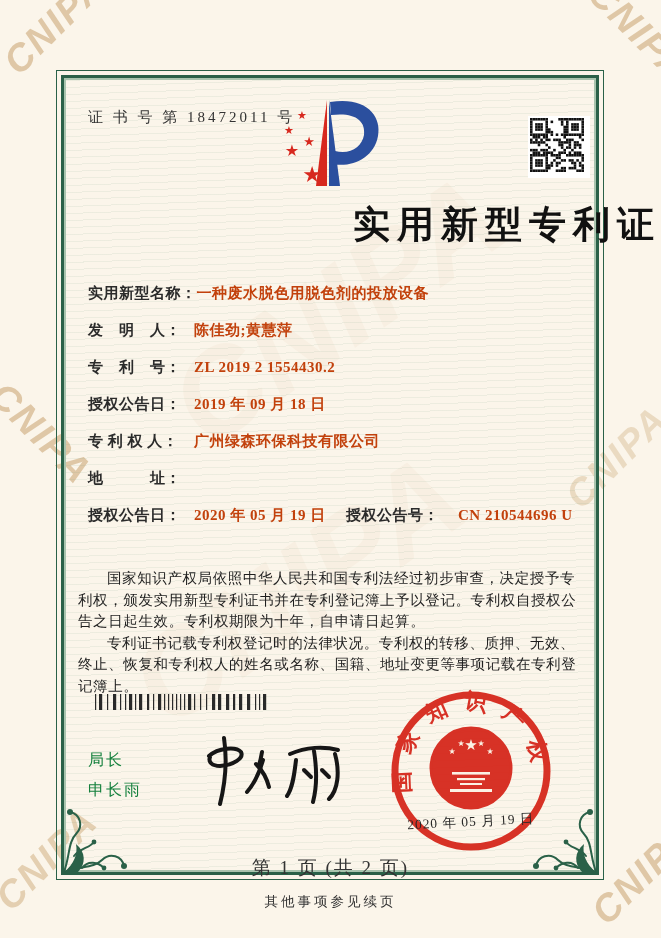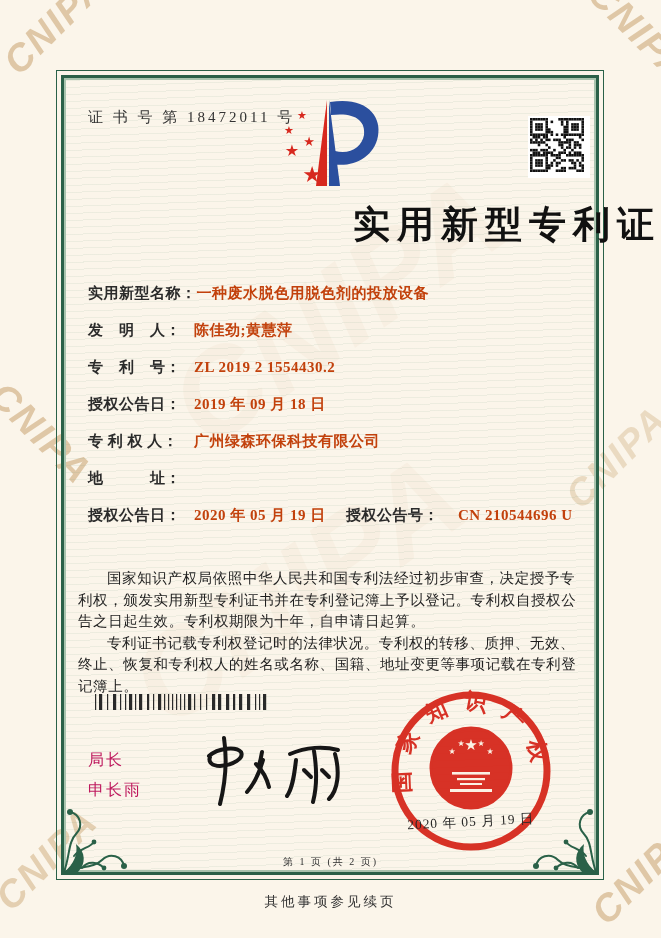--- a/index.html
+++ b/index.html
@@ -38,26 +38,26 @@
   .flabel{flex:0 0 106px;white-space:pre;letter-spacing:0.5px;color:#2b2b2b;}
   .fvalue{flex:1;letter-spacing:0.5px;color:#c2410c;}
   .frow.addr .fvalue{max-width:378px;}
   .frow.double .fvalue.first{flex:0 0 152px;}
   .frow.double .flabel.second{flex:0 0 112px;margin-left:0;}
   .paras{position:absolute;left:78px;top:568px;width:508px;font-size:14.5px;
     line-height:21.5px;letter-spacing:0.6px;color:#1f1f1f;}
   .paras p{margin:0;text-indent:2em;}
   .barcode{position:absolute;left:95px;top:694px;}
   .signer{position:absolute;left:88px;top:750px;
-    font-family:Liberation Sans, sans-serif;font-size:16px;color:#be185d;}
+    font-family:Liberation Sans, sans-serif;font-size:16px;color:#15803d;}
   .signer div{margin-bottom:9px;letter-spacing:2px;}
   .signature{position:absolute;left:196px;top:732px;}
   .seal{position:absolute;left:388px;top:688px;opacity:0.95;}
   .page-info{position:absolute;left:0;top:855px;width:661px;text-align:center;
-    font-size:10px;letter-spacing:2px;color:#333;}
+    font-size:19px;letter-spacing:2px;color:#333;}
   .cont-note{position:absolute;left:0;top:893px;width:661px;text-align:center;
     font-size:13.5px;letter-spacing:3px;color:#333;}
 </style>
 </head>
 <body>
 
 <div class="frame-outer">
   <div class="frame-inner">
     <div class="frame-sage"></div>
     <svg class="corner-orn left" width="78" height="78" viewBox="0 0 78 78">

